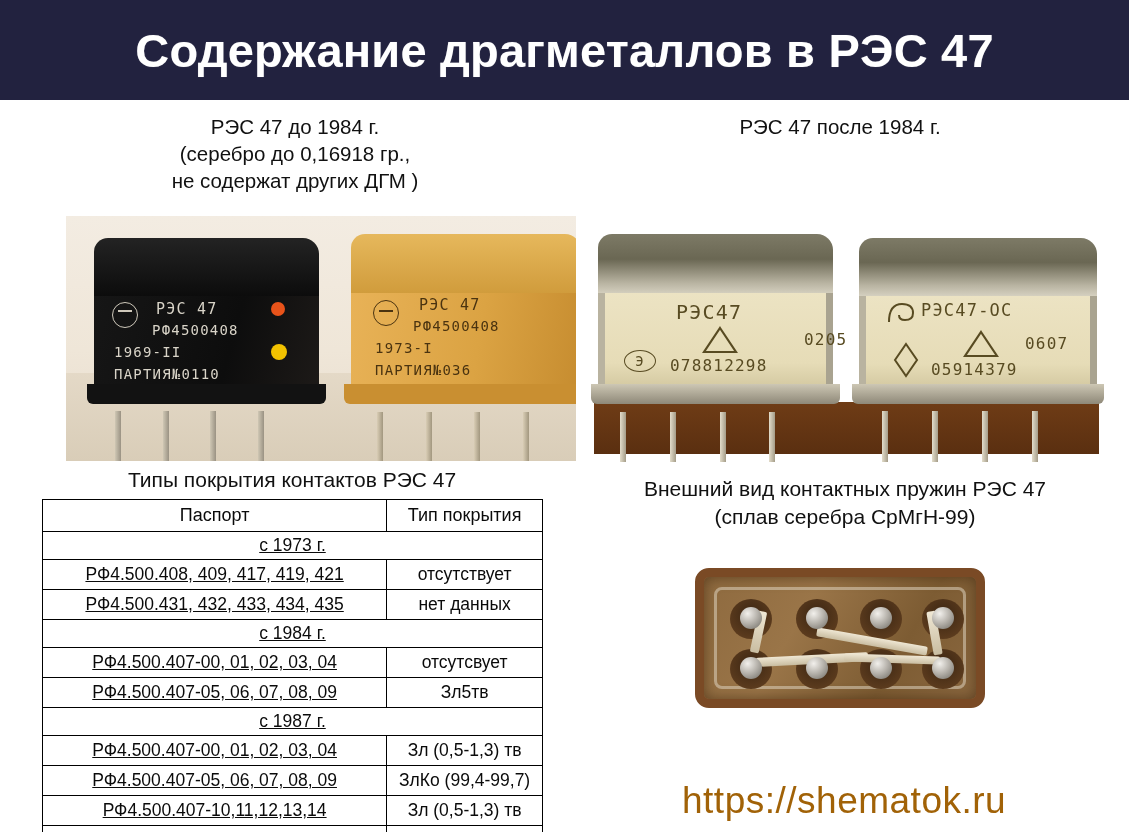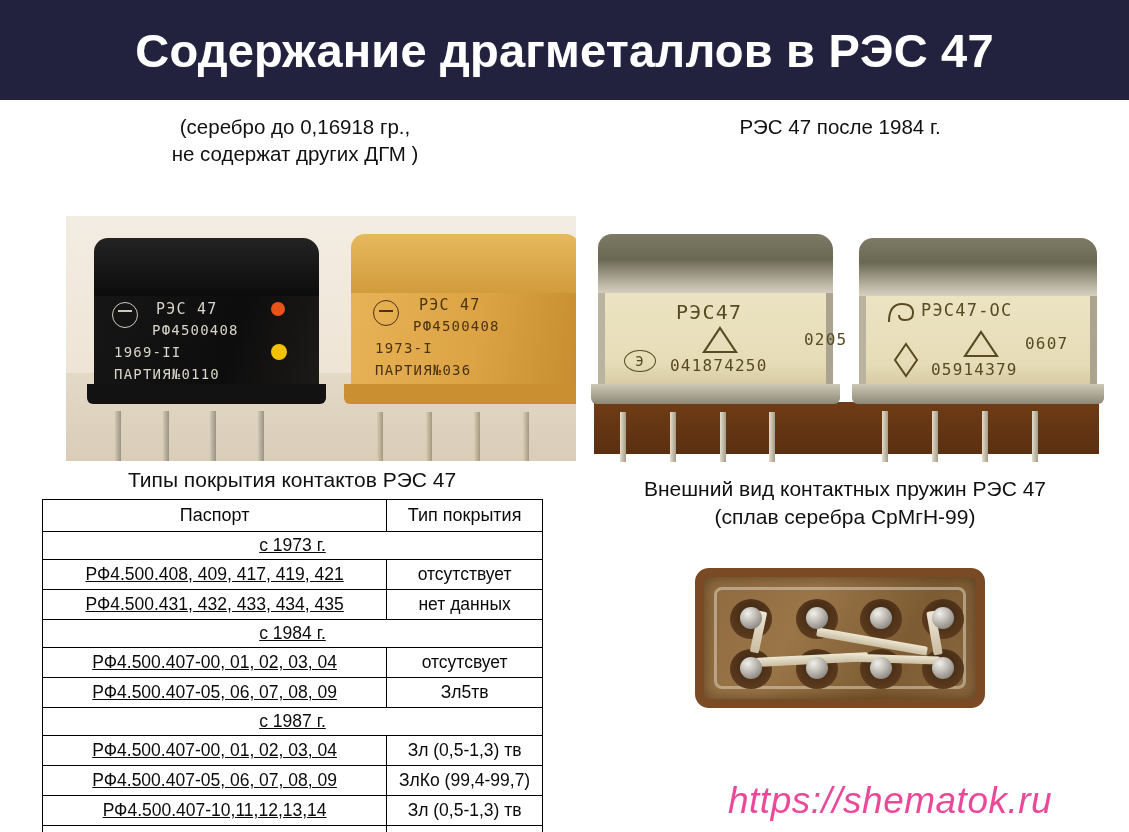--- a/index.html
+++ b/index.html
@@ -183,39 +183,39 @@
     background: radial-gradient(circle at 35% 30%, #f2f0ec 0%, #b9b5ae 45%, #6d6a63 100%);
   }
   .spring-arm {
     position: absolute;
     background: linear-gradient(to bottom,#efe7d4,#c9bda1);
     border-radius: 2px;
   }
 
   
   .url {
-    position: absolute; left: 728px; top: 780px;
+    position: absolute; left: 682px; top: 780px;
     font-size: 37px;
-    color: #ec4899;
+    color: #a16207;
     font-family: "Liberation Sans", sans-serif;
     letter-spacing: 0.5px;
     white-space: nowrap;
-    font-style: italic;
   }
 </style>
 </head>
 <body>
 
 <div id="page">
 
   <div class="banner">
     <div class="banner-title">Содержание драгметаллов в РЭС 47</div>
   </div>
 
   <div class="cap cap-left">
+    <div>РЭС 47 до 1984 г.</div>
     <div>(серебро до 0,16918 гр.,</div>
     <div>не содержат других ДГМ )</div>
   </div>
 
   <div class="cap cap-right">
     <div>РЭС 47 после 1984 г.</div>
   </div>
 
   <div class="photo photo-left">
     <div class="bg-tan"></div>
@@ -273,21 +273,21 @@
       <div class="lip"></div>
       <div class="marks">
         <span style="position:absolute;left:78px;top:66px;font-size:20px;">РЭС47</span>
         <span style="position:absolute;left:104px;top:92px;width:0;height:0;border-left:17px solid transparent;border-right:17px solid transparent;border-bottom:26px solid transparent;box-sizing:content-box;">
           <svg width="36" height="28" viewBox="0 0 36 28" style="position:absolute;left:-17px;top:0;">
             <polygon points="18,2 34,26 2,26" fill="none" stroke="#584b22" stroke-width="2.2"></polygon>
           </svg>
         </span>
         <span style="position:absolute;left:162px;top:96px;font-size:16px;margin-left:44px;">0205</span>
         <span style="position:absolute;left:26px;top:116px;width:32px;height:22px;border:1.6px solid #584b22;border-radius:50%;text-align:center;font-size:14px;line-height:20px;">Э</span>
-        <span style="position:absolute;left:72px;top:122px;font-size:16px;">041874250</span>
+        <span style="position:absolute;left:72px;top:122px;font-size:16px;">078812298</span>
       </div>
       <div class="pins">
         <span class="pin" style="left:4%;"></span>
         <span class="pin" style="left:28%;"></span>
         <span class="pin" style="left:52%;"></span>
         <span class="pin" style="left:76%;"></span>
       </div>
     </div>
 
     <div class="relay relay-silver" id="relay-silver-2">

